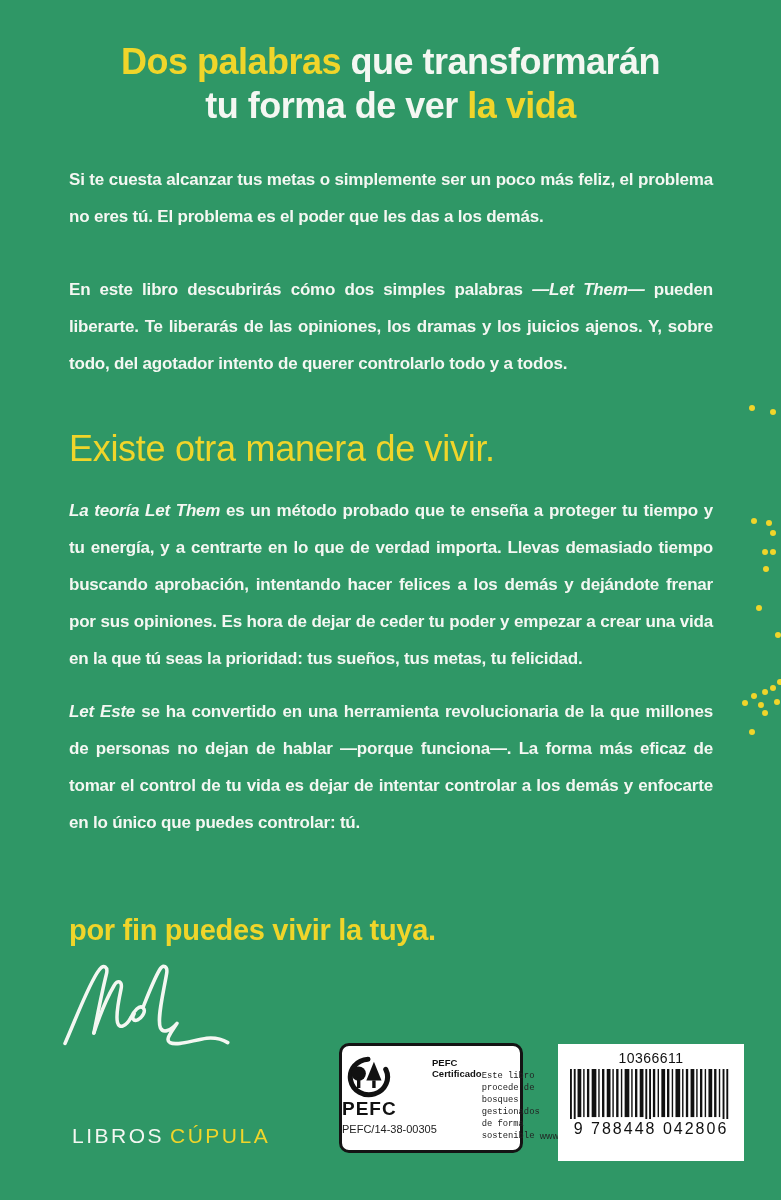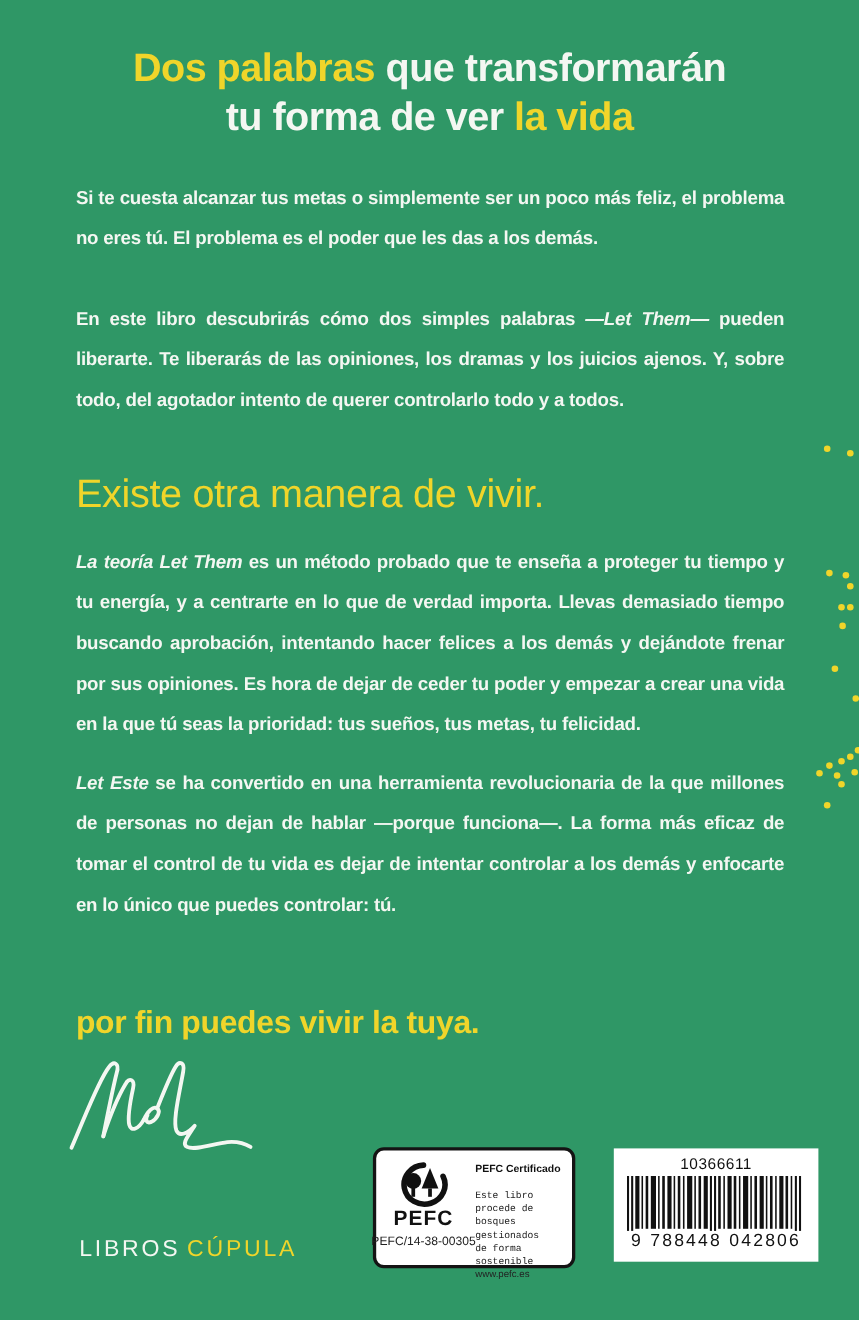--- a/index.html
+++ b/index.html
@@ -48,36 +48,36 @@
     position:absolute;width:6px;height:6px;border-radius:50%;
     background:var(--yellow);margin-left:-3px;margin-top:-3px;
   }
   
   .pefc-box{
     position:absolute;left:339px;top:1043px;width:184px;height:110px;
     background:#fff;border:3px solid var(--ink);border-radius:10px;
     box-sizing:border-box;display:flex;color:#222;
   }
   .pefc-left{
-    width:86px;display:flex;flex-direction:column;align-items:center;
+    width:86px;display:flex;flex-direction:column;align-items:flex-start;
     padding-top:9px;box-sizing:border-box;
   }
   .pefc-left svg{width:52px;height:44px;}
   .pefc-wordmark{font-size:19px;font-weight:bold;letter-spacing:1px;color:#111;line-height:20px;}
   .pefc-code{font-size:11px;margin-top:4px;white-space:nowrap;color:#222;}
   .pefc-right{
-    flex:1;padding:11px 6px 9px 4px;display:flex;flex-direction:column;box-sizing:border-box;
+    flex:1;padding:11px 6px 9px 4px;display:flex;flex-direction:row;box-sizing:border-box;
   }
   .pefc-title{font-size:9.5px;font-weight:bold;color:#111;}
   .pefc-line{font-size:8.8px;line-height:12px;color:#222;font-family:Liberation Mono, monospace;}
   .pefc-body{margin-top:13px;}
   .pefc-url{margin-top:auto;font-size:8.8px;color:#222;}
   
   .barcode-box{
-    position:absolute;left:558px;top:1044px;width:186px;height:103px;
+    position:absolute;left:558px;top:1044px;width:186px;height:117px;
     background:#fff;display:flex;flex-direction:column;align-items:center;
     box-sizing:border-box;padding-top:6px;
   }
   .barcode-top{font-size:14px;color:#111;letter-spacing:0.5px;}
   .barcode-bars{margin-top:3px;width:162px;height:50px;}
   .barcode-digits{
     font-size:16px;color:#111;letter-spacing:2px;margin-top:1px;white-space:nowrap;
   }
   .publisher{
     position:absolute;left:72px;top:1124px;

